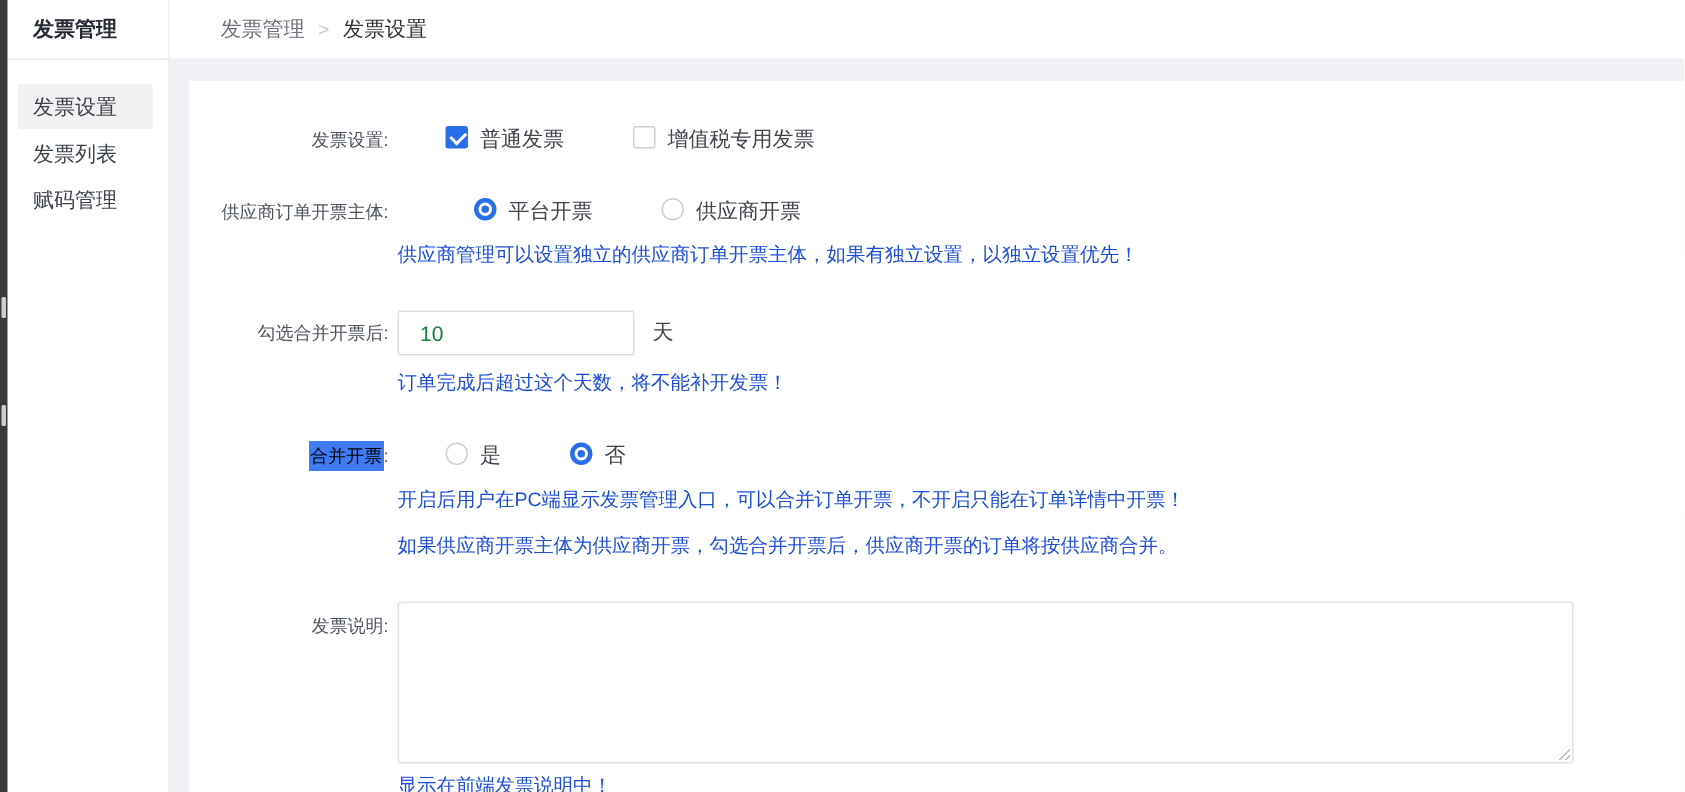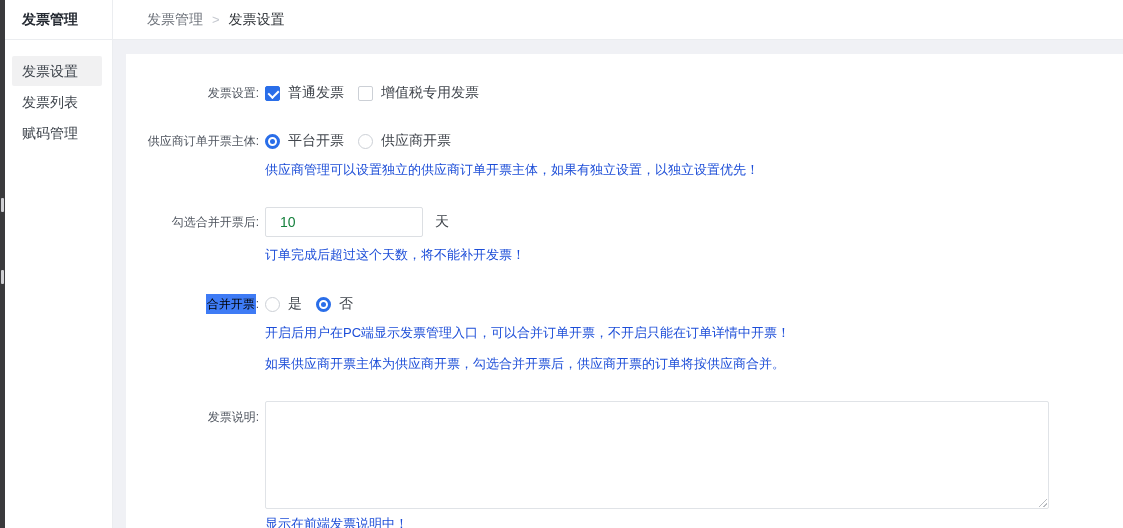--- a/index.html
+++ b/index.html
@@ -44,21 +44,21 @@
 
   .content { flex: 1; background: #f0f1f5; padding: 14px 0 0 13px; overflow: hidden; }
   .card { background: #fff; width: 100%; height: 100%; padding-top: 30px; }
 
   
   .form-row { display: flex; align-items: center; }
   .form-label { width: 133px; text-align: right; font-size: 12px; color: #4e545e; flex-shrink: 0; white-space: nowrap; }
   .form-control { margin-left: 6px; display: flex; align-items: center; }
   .hint { font-size: 13px; color: #1d4ed8; margin-left: 139px; white-space: nowrap; }
 
-  .option { display: inline-flex; align-items: center; margin-right: 14px; cursor: pointer; color: #40454c; }
+  .option { display: inline-flex; margin-right: 14px; cursor: pointer; color: #40454c; margin-left: 32px; }
   .option .box-gap { margin-left: 8px; }
 
   .checkbox {
     width: 15px; height: 15px; border: 1px solid #ccd0d6; border-radius: 2px;
     background: #fff; position: relative; flex-shrink: 0;
   }
   .checkbox.checked { background: #2a6ee9; border-color: #2a6ee9; }
   .checkbox.checked::after {
     content: ""; position: absolute; left: 4px; top: 1px; width: 5px; height: 8px;
     border-right: 2px solid #fff; border-bottom: 2px solid #fff; transform: rotate(45deg);
@@ -66,21 +66,21 @@
   .radio {
     width: 15px; height: 15px; border: 1px solid #ccd0d6; border-radius: 50%;
     background: #fff; position: relative; flex-shrink: 0;
   }
   .radio.selected { border: 3px solid #2a6ee9; }
   .radio.selected::after {
     content: ""; position: absolute; left: 2px; top: 2px; width: 5px; height: 5px;
     border-radius: 50%; background: #2a6ee9;
   }
 
-  .row-subject { margin-top: 30px; }
+  .row-subject { margin-top: 30px; gap: 19px; }
   .hint-subject { margin-top: 11px; }
   .row-period { margin-top: 28px; }
   .hint-period { margin-top: 9px; }
   .row-merge { margin-top: 31px; }
   .hint-merge1 { margin-top: 11px; }
   .hint-merge2 { margin-top: 13px; }
   .row-desc { margin-top: 28px; align-items: flex-start; }
   .row-desc .form-label { margin-top: 8px; }
   .hint-desc { margin-top: 6px; }
 

